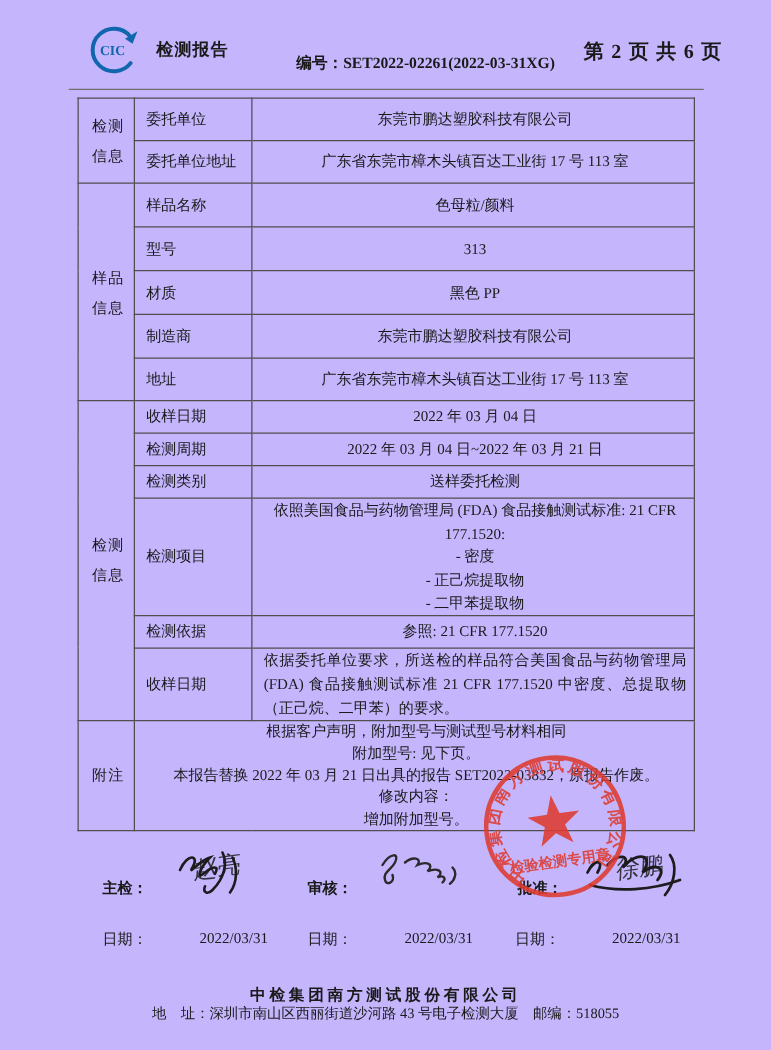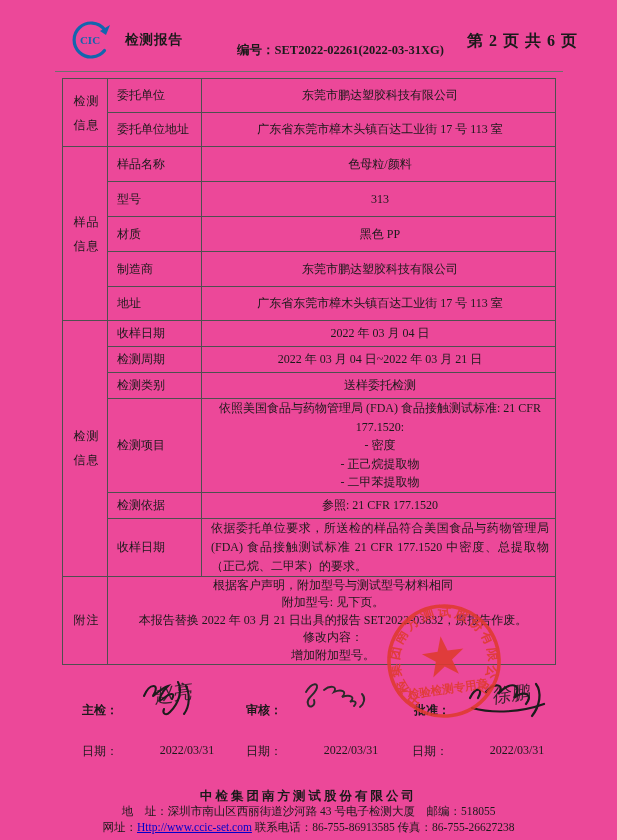--- a/index.html
+++ b/index.html
@@ -1,18 +1,18 @@
 <!DOCTYPE html>
 <html><head>
 <meta charset="utf-8">
 <style>
   * { box-sizing: border-box; }
   html,body { margin:0; padding:0; background:#ffffff; }
   body { font-family:"Liberation Serif","DejaVu Serif",serif; color:#1a1a1a; }
-  .page { position:relative; width:617px; height:840px; background:#ec4899; overflow:hidden; }
+  .page { position:relative; width:617px; height:840px; background:#c4b5fd; overflow:hidden; }
 
   
   .hdr { position:absolute; left:0; top:16px; width:617px; height:48px; }
   .logo { position:absolute; left:69px; top:2px; }
   .hdr-title { position:absolute; left:125px; top:15px; font-weight:bold; font-size:13.5px; letter-spacing:1px; }
   .hdr-no { position:absolute; left:237px; top:16px; font-weight:bold; font-size:12.5px;margin-top:10px; }
   .hdr-page { position:absolute; left:467px; top:15px; font-weight:bold; font-size:16px; letter-spacing:1px; }
   .hdr-rule { position:absolute; left:55px; top:71px; width:508px; border-top:1.5px solid #6e6e6e; }
 
   
@@ -198,16 +198,15 @@
         <textPath href="#ringPath" startOffset="50%" text-anchor="middle">中检集团南方测试股份有限公司</textPath>
       </text>
       <polygon points="61,36 66.05,51.04 81.92,51.20 69.18,60.66 73.93,75.80 61,66.6 48.07,75.80 52.82,60.66 40.08,51.20 55.95,51.04" fill="#df3b2e"></polygon>
       <text x="61" y="93" text-anchor="middle" font-size="11.5" font-weight="bold" font-family="Liberation Serif, serif" fill="#df3b2e">检验检测专用章</text>
     </g>
   </svg>
 
   <div class="footer">
     <div class="f-company">中检集团南方测试股份有限公司</div>
     <div class="f-line"><span>地　址：</span><span>深圳市南山区西丽街道沙河路 43 号电子检测大厦</span><span>　邮编：</span><span>518055</span></div>
-    <div class="f-line"><span>网址：</span><a class="f-link">Http://www.ccic-set.com</a><span> 联系电话：</span><span>86-755-86913585</span><span> 传真：</span><span>86-755-26627238</span></div>
   </div>
 
 </div>
 
 </body></html>

